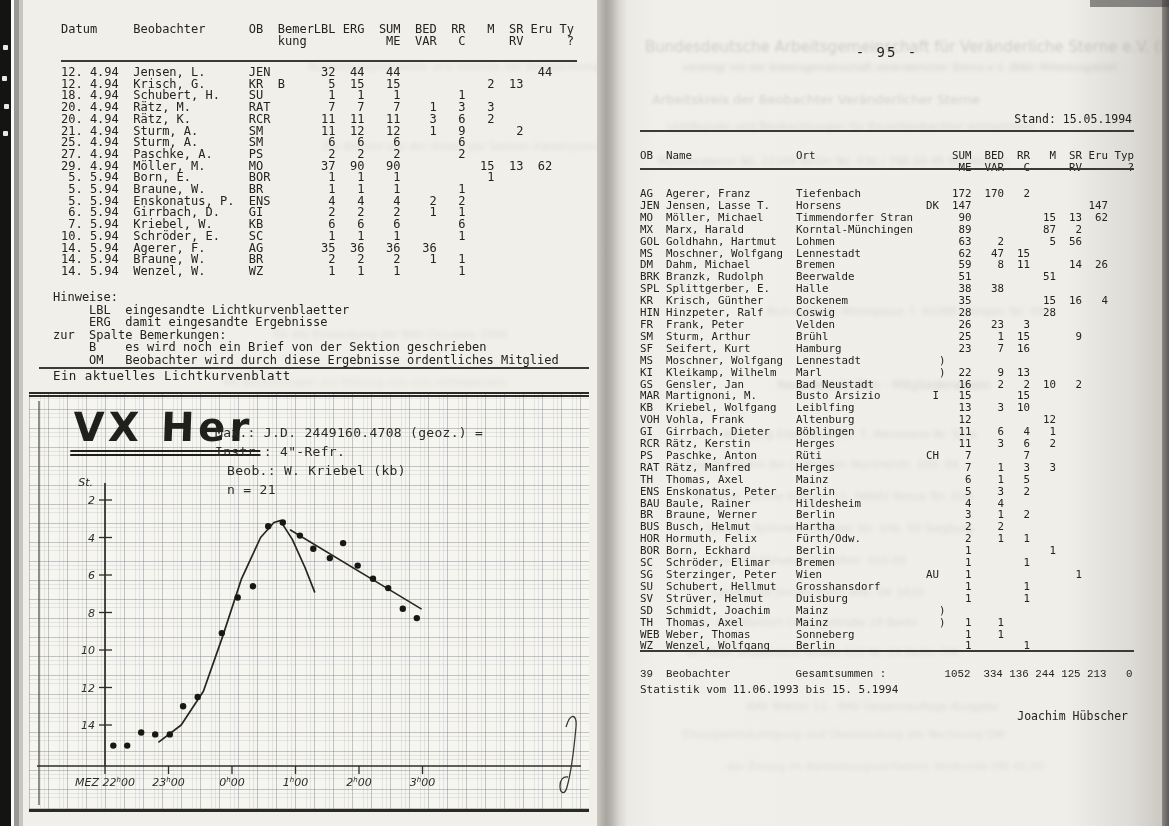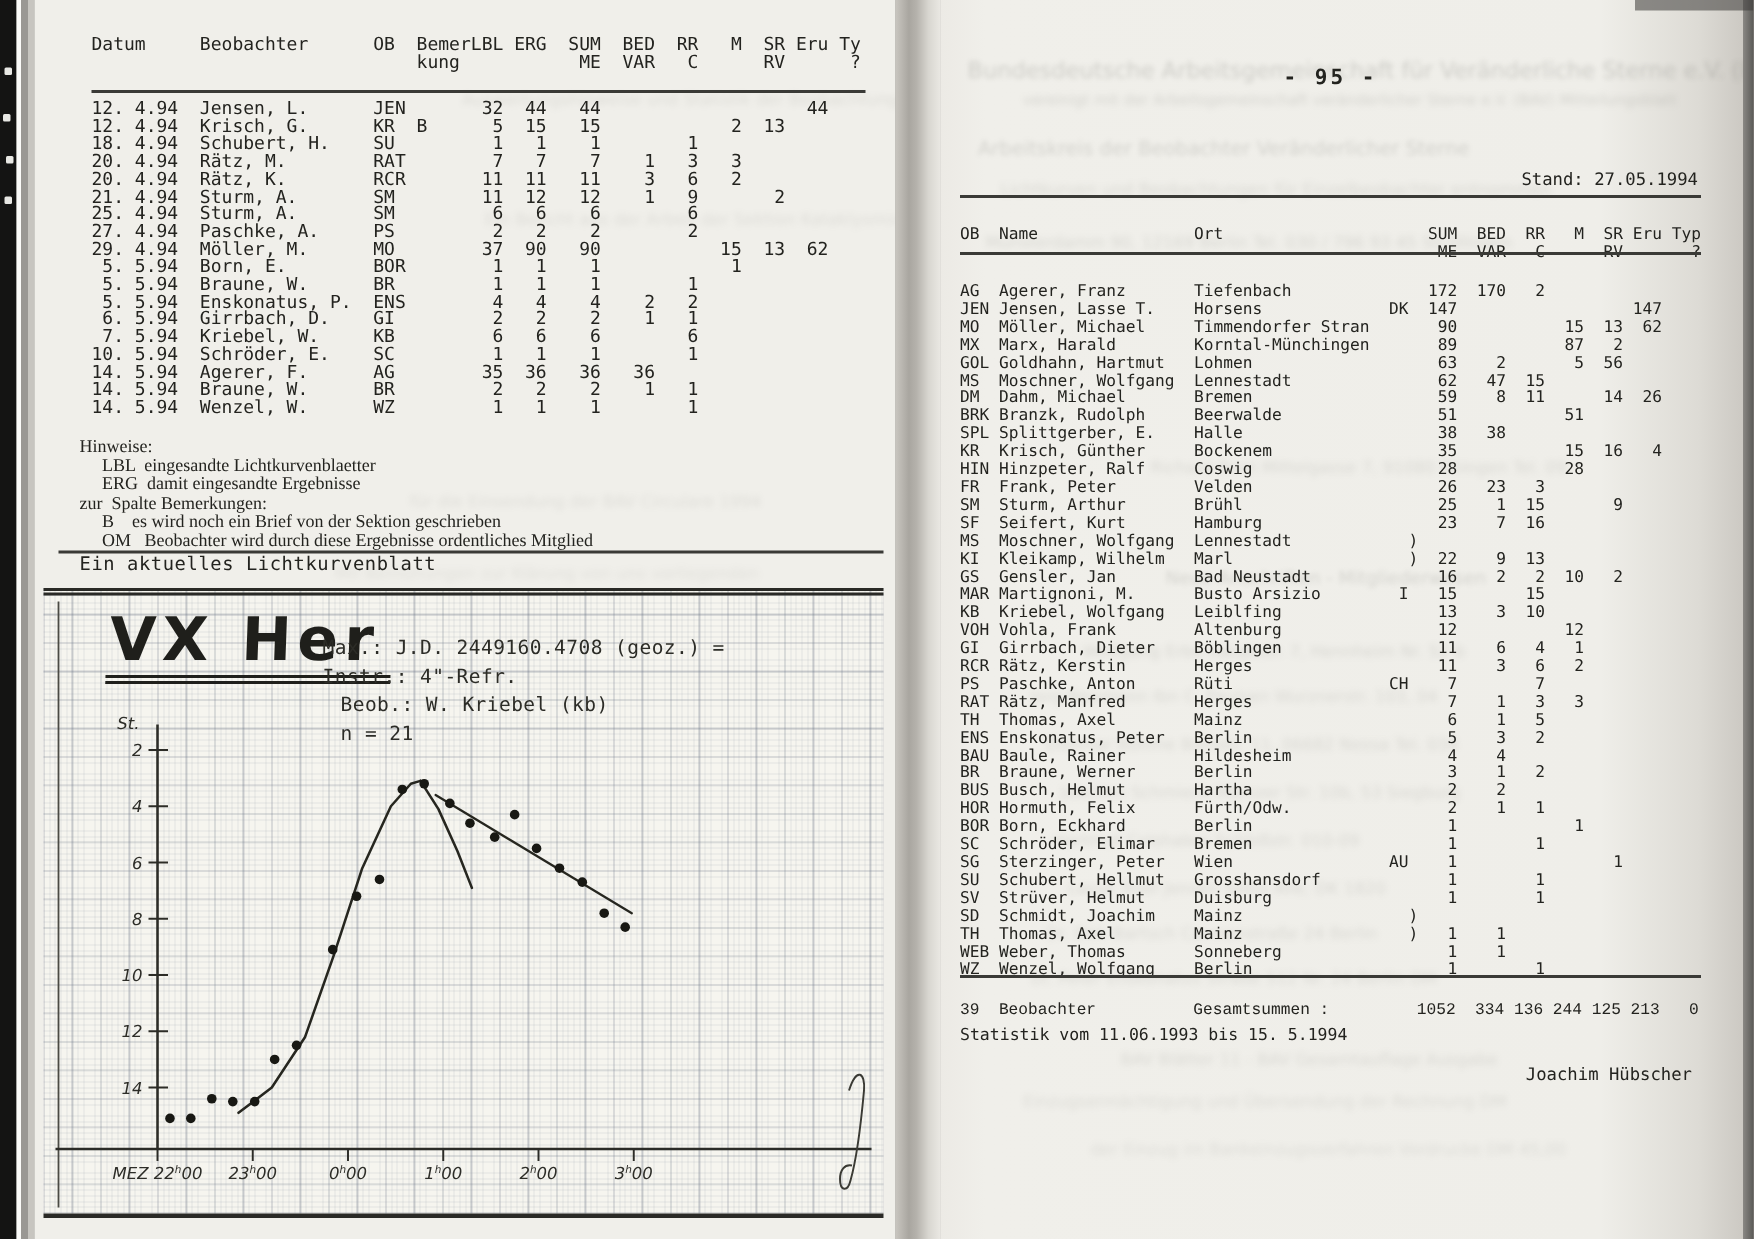--- a/index.html
+++ b/index.html
@@ -21,21 +21,21 @@
   pre{margin:0;white-space:pre;}
   .mono-s{font-size:12px;line-height:11.7px;}
   .mono-r{font-size:10.8px;line-height:11.9px;margin-top:12px;}
   .rule{position:absolute;height:1.6px;background:#3a3a36;}
   .ghost{position:absolute;color:#82827c;white-space:nowrap;pointer-events:none;
          font-family:"DejaVu Sans",sans-serif;}
 
   
   #left-table-header{position:absolute;left:38px;top:24px;}
   #left-table-body{position:absolute;left:38px;top:67px;}
-  #hinweise{position:absolute;left:30px;top:291px;font-size:12px;line-height:12.6px;font-family:Liberation Serif, serif;}
+  #hinweise{position:absolute;left:30px;top:291px;font-size:12px;line-height:12.6px;}
   #section-title{position:absolute;left:30px;top:368px;font-size:12.5px;letter-spacing:.4px;}
   .rule-l1{left:38px;top:60px;width:516px;}
   .rule-l2{left:16px;top:367px;width:550px;}
 
   
   #chart-panel{position:absolute;left:6px;top:392px;width:560px;height:412px;
      background-color:#f6f5ef;
      background-image:
        repeating-linear-gradient(0deg,rgba(125,135,150,.16) 0 .6px,transparent .6px 3.8px),
        repeating-linear-gradient(90deg,rgba(125,135,150,.16) 0 .6px,transparent .6px 3.8px),
@@ -48,21 +48,21 @@
      padding:0 8px 3px 2px;transform:skewX(-2deg);}
   #chart-anno{position:absolute;left:186px;top:26px;font-size:13px;line-height:19px;
      color:#2c2c27;letter-spacing:.3px;}
   #chart-anno div:nth-child(3),#chart-anno div:nth-child(4){margin-left:12px;}
   #chart-anno div:nth-child(5){margin-left:120px;font-style:italic;}
   #light-curve{position:absolute;left:0;top:0;}
   .hand{font-family:"DejaVu Sans",sans-serif;font-style:italic;font-size:11px;fill:#2d2d28;}
 
   
   #page-number{position:absolute;left:13px;width:494px;top:44px;text-align:center;
-     font-size:14px;letter-spacing:2px;font-weight:bold;}
+     font-size:14px;letter-spacing:2px;font-weight:normal;}
   #right-title{position:absolute;left:13px;top:88px;font-size:13px;}
   #right-subtitle{position:absolute;left:13px;top:112px;font-size:11.5px;}
   #right-stand{position:absolute;right:30px;top:112px;font-size:11.5px;}
   .rule-r1{left:13px;top:130px;width:494px;}
   #right-table-header{position:absolute;left:13px;top:138px;}
   .rule-r2{left:13px;top:168px;width:494px;}
   #right-table-body{position:absolute;left:13px;top:176px;}
   .rule-r3{left:13px;top:650px;width:494px;}
   #right-totals{position:absolute;left:13px;top:657px;font-family:Liberation Mono, monospace;}
   #statistik{position:absolute;left:13px;top:683px;font-size:11px;}
@@ -206,21 +206,21 @@
         <span class="ghost" style="left: 75px; top: 554px; font-size: 11px; filter: blur(2.1px); opacity: 0.2;">Hartmut Colshaber  Schloßstr. 010-09</span>
         <span class="ghost" style="left: 85px; top: 586px; font-size: 11px; filter: blur(2.1px); opacity: 0.2;">Lasse Troel Jensen  Soltis Alle, DK 1820</span>
         <span class="ghost" style="left: 70px; top: 616px; font-size: 11px; filter: blur(2.1px); opacity: 0.2;">Dr. Dirk Bartsch  Carmenstraße 24 Berlin</span>
         <span class="ghost" style="left: 60px; top: 646px; font-size: 11px; filter: blur(2.1px); opacity: 0.2;">Di. Peter Enskonatus  Straße 512 Nr. 24 Berlin  DM</span>
         <span class="ghost" style="left: 120px; top: 700px; font-size: 11px; filter: blur(2.1px); opacity: 0.2;">BAV Blätter 11 - BAV Gesamtauflage   Ausgabe</span>
         <span class="ghost" style="left: 55px; top: 728px; font-size: 11px; filter: blur(2.2px); opacity: 0.18;">Einzugsermächtigung und Übersendung der Rechnung  DM</span>
         <span class="ghost" style="left: 100px; top: 760px; font-size: 11px; filter: blur(2.3px); opacity: 0.17;">der Einzug im Bankeinzugsverfahren   Vordrucke  DM  45,00</span>
       </div>
 
     <div id="page-number">- 95 -</div>
-    <div id="right-stand">Stand: 27.05.1994</div>
+    <div id="right-stand">Stand: 15.05.1994</div>
     <div class="rule rule-r1"></div>
 
     <pre id="right-table-header" class="mono-r">OB  Name                Ort                     SUM  BED  RR   M  SR Eru Typ
                                                  ME  VAR   C      RV       ?</pre>
     <div class="rule rule-r2"></div>
     <pre id="right-table-body" class="mono-r">AG  Agerer, Franz       Tiefenbach              172  170   2                
 JEN Jensen, Lasse T.    Horsens             DK  147                  147    
 MO  Möller, Michael     Timmendorfer Stran       90           15  13  62    
 MX  Marx, Harald        Korntal-Münchingen       89           87   2        
 GOL Goldhahn, Hartmut   Lohmen                   63    2       5  56        

